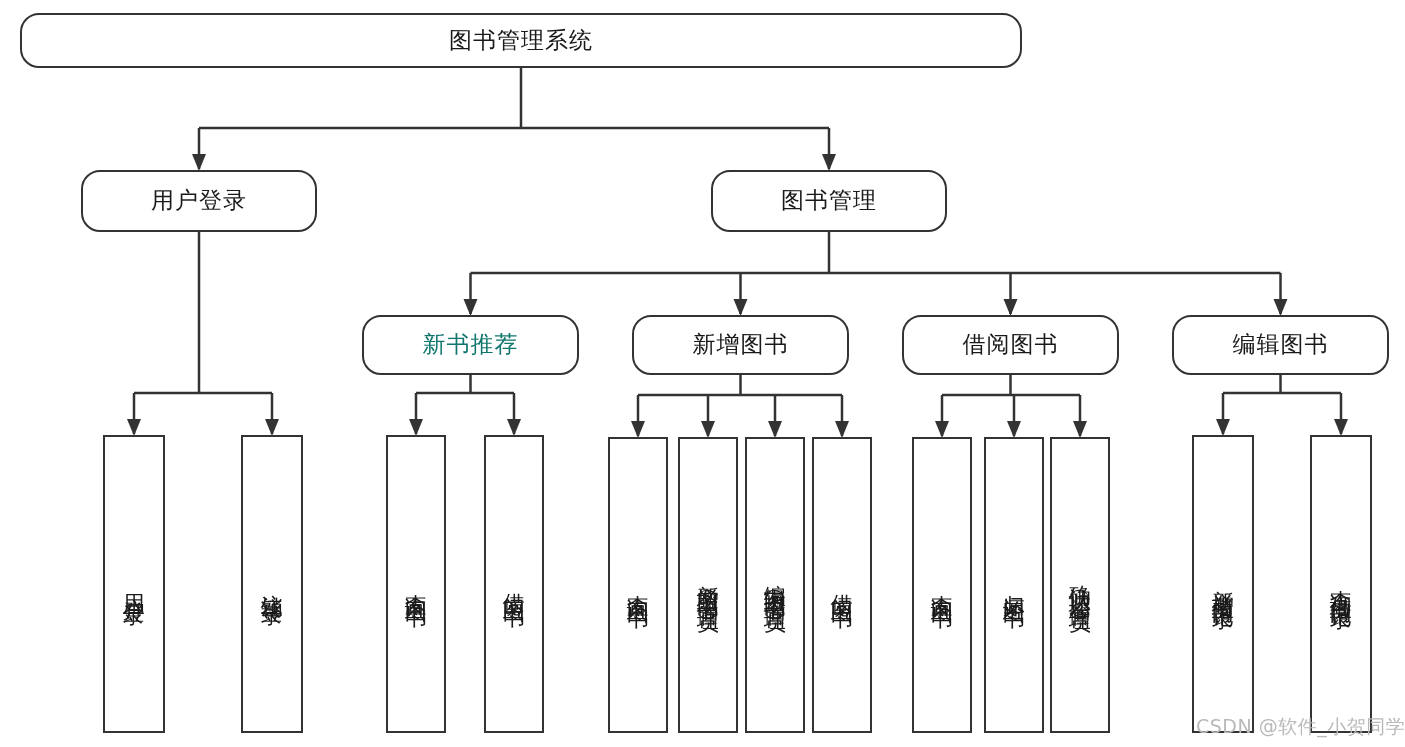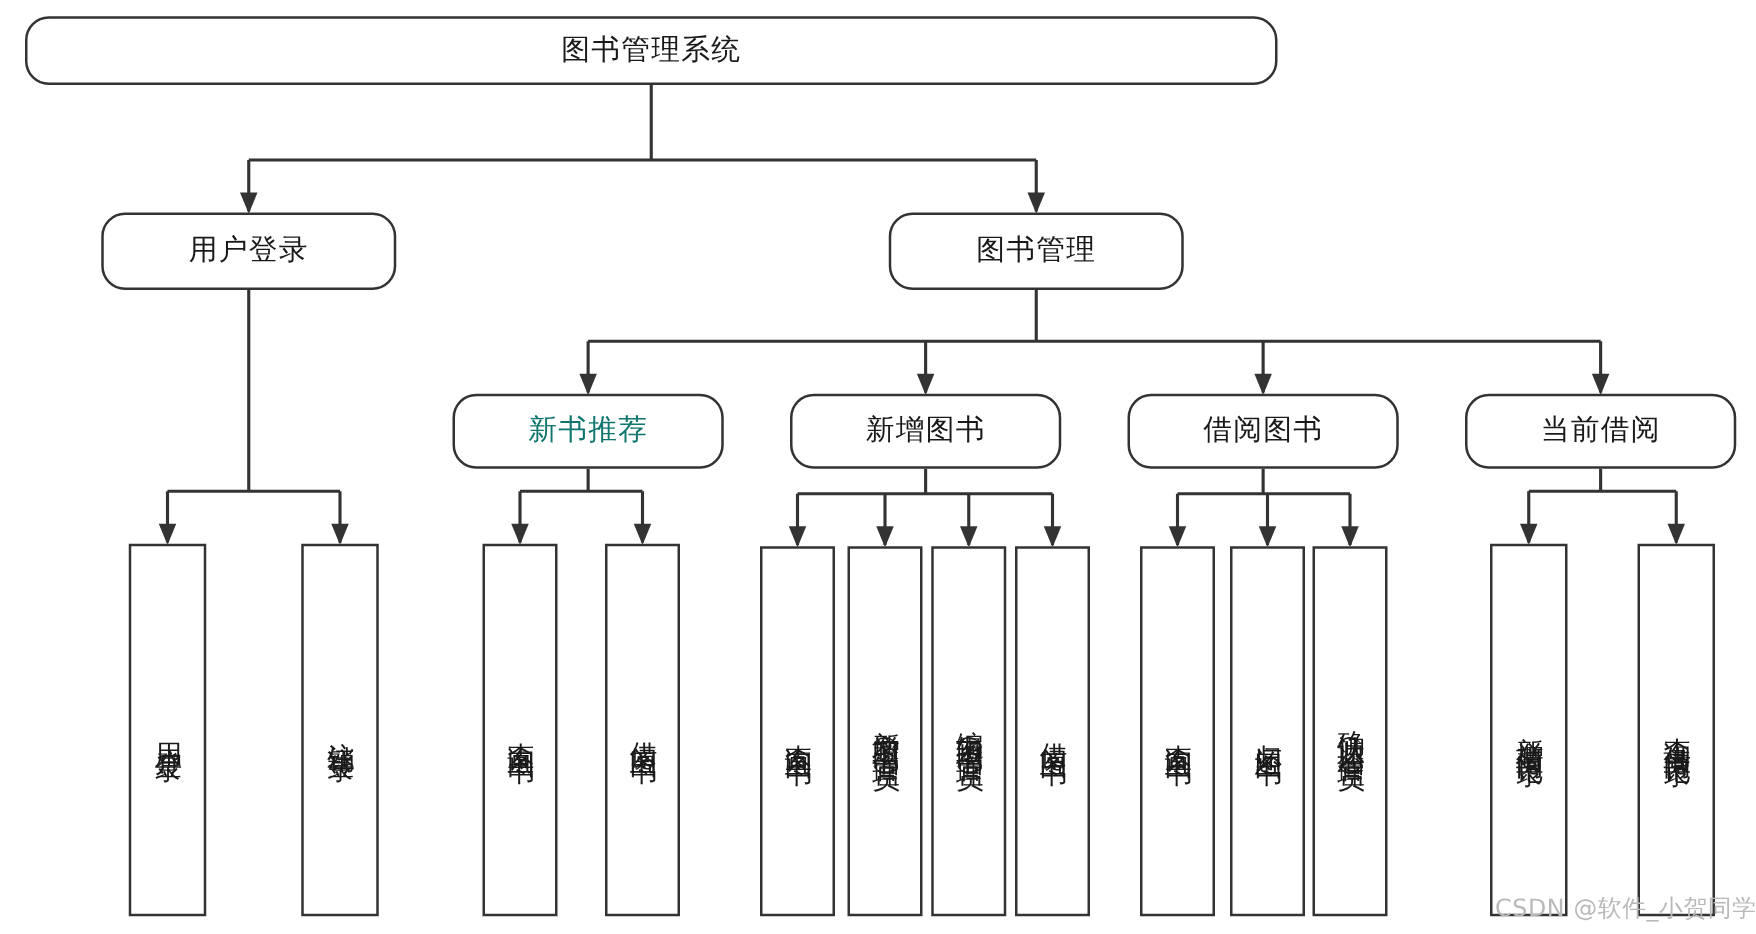--- a/index.html
+++ b/index.html
@@ -131,21 +131,21 @@
       <div class="node horiz" style="left: 362px; top: 315px; width: 217px; height: 60px; border-color: rgb(51, 51, 51); background: rgb(255, 255, 255); color: #0f766e;">
         <span>新书推荐</span>
       </div>
       <div class="node horiz" style="left: 632px; top: 315px; width: 217px; height: 60px; border-color: rgb(51, 51, 51); background: rgb(255, 255, 255); color: rgb(26, 26, 26);">
         <span>新增图书</span>
       </div>
       <div class="node horiz" style="left: 902px; top: 315px; width: 217px; height: 60px; border-color: rgb(51, 51, 51); background: rgb(255, 255, 255); color: rgb(26, 26, 26);">
         <span>借阅图书</span>
       </div>
       <div class="node horiz" style="left: 1172px; top: 315px; width: 217px; height: 60px; border-color: rgb(51, 51, 51); background: rgb(255, 255, 255); color: rgb(26, 26, 26);">
-        <span>当前借阅</span>
+        <span>编辑图书</span>
       </div>
       <div class="node vert" style="left: 103px; top: 435px; width: 62px; height: 298px; border-color: rgb(51, 51, 51); background: rgb(255, 255, 255); color: rgb(26, 26, 26);">
         <span>用户登录</span>
       </div>
       <div class="node vert" style="left: 241px; top: 435px; width: 62px; height: 298px; border-color: rgb(51, 51, 51); background: rgb(255, 255, 255); color: rgb(26, 26, 26);">
         <span>注销登录</span>
       </div>
       <div class="node vert" style="left: 386px; top: 435px; width: 60px; height: 298px; border-color: rgb(51, 51, 51); background: rgb(255, 255, 255); color: rgb(26, 26, 26);">
         <span>查询图书</span>
       </div>

